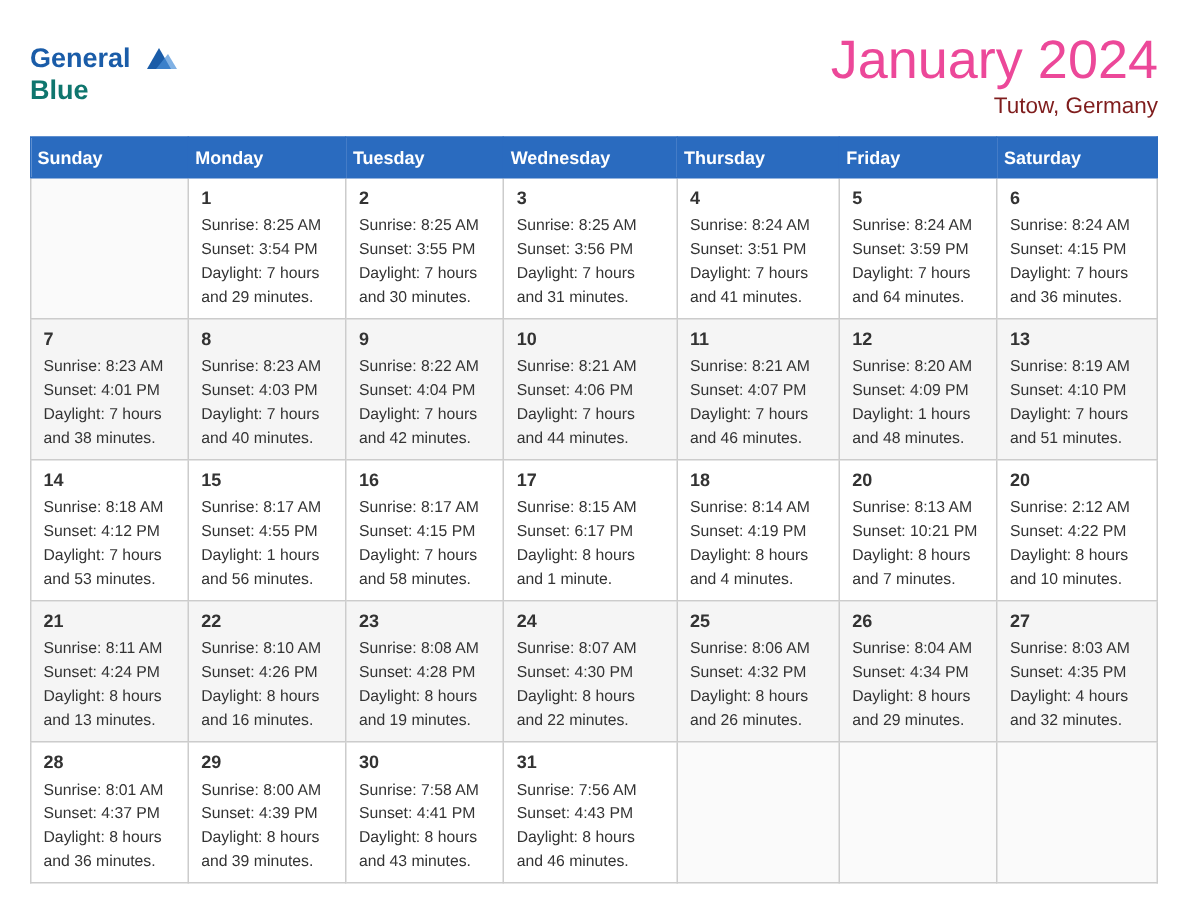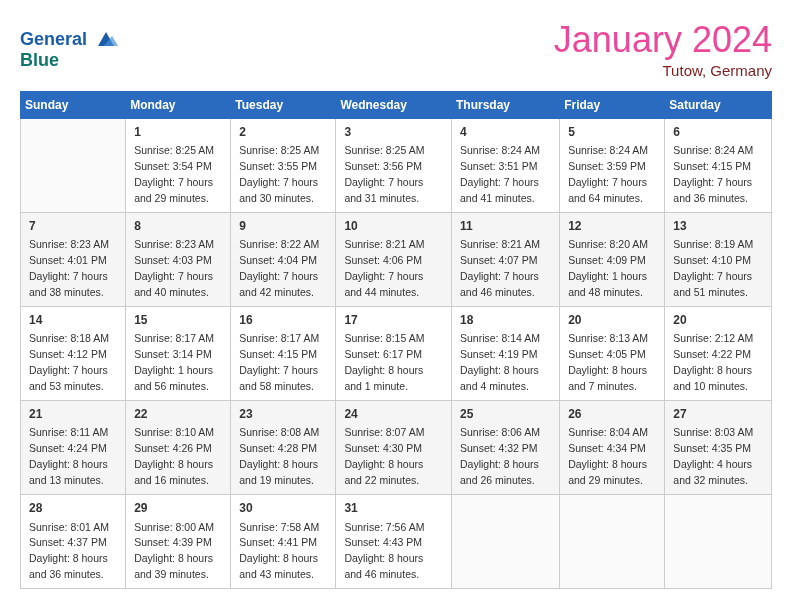--- a/index.html
+++ b/index.html
@@ -146,25 +146,25 @@
           <td><span class="day-number">7</span><span class="day-info">Sunrise: 8:23 AM</span><br><span class="day-info">Sunset: 4:01 PM</span><br><span class="day-info">Daylight: 7 hours and 38 minutes.</span></td>
           <td><span class="day-number">8</span><span class="day-info">Sunrise: 8:23 AM</span><br><span class="day-info">Sunset: 4:03 PM</span><br><span class="day-info">Daylight: 7 hours and 40 minutes.</span></td>
           <td><span class="day-number">9</span><span class="day-info">Sunrise: 8:22 AM</span><br><span class="day-info">Sunset: 4:04 PM</span><br><span class="day-info">Daylight: 7 hours and 42 minutes.</span></td>
           <td><span class="day-number">10</span><span class="day-info">Sunrise: 8:21 AM</span><br><span class="day-info">Sunset: 4:06 PM</span><br><span class="day-info">Daylight: 7 hours and 44 minutes.</span></td>
           <td><span class="day-number">11</span><span class="day-info">Sunrise: 8:21 AM</span><br><span class="day-info">Sunset: 4:07 PM</span><br><span class="day-info">Daylight: 7 hours and 46 minutes.</span></td>
           <td><span class="day-number">12</span><span class="day-info">Sunrise: 8:20 AM</span><br><span class="day-info">Sunset: 4:09 PM</span><br><span class="day-info">Daylight: 1 hours and 48 minutes.</span></td>
           <td><span class="day-number">13</span><span class="day-info">Sunrise: 8:19 AM</span><br><span class="day-info">Sunset: 4:10 PM</span><br><span class="day-info">Daylight: 7 hours and 51 minutes.</span></td>
         </tr>
         <tr>
           <td><span class="day-number">14</span><span class="day-info">Sunrise: 8:18 AM</span><br><span class="day-info">Sunset: 4:12 PM</span><br><span class="day-info">Daylight: 7 hours and 53 minutes.</span></td>
-          <td><span class="day-number">15</span><span class="day-info">Sunrise: 8:17 AM</span><br><span class="day-info">Sunset: 3:14 PM</span><br><span class="day-info">Daylight: 1 hours and 56 minutes.</span></td>
+          <td><span class="day-number">15</span><span class="day-info">Sunrise: 8:17 AM</span><br><span class="day-info">Sunset: 4:55 PM</span><br><span class="day-info">Daylight: 1 hours and 56 minutes.</span></td>
           <td><span class="day-number">16</span><span class="day-info">Sunrise: 8:17 AM</span><br><span class="day-info">Sunset: 4:15 PM</span><br><span class="day-info">Daylight: 7 hours and 58 minutes.</span></td>
           <td><span class="day-number">17</span><span class="day-info">Sunrise: 8:15 AM</span><br><span class="day-info">Sunset: 6:17 PM</span><br><span class="day-info">Daylight: 8 hours and 1 minute.</span></td>
           <td><span class="day-number">18</span><span class="day-info">Sunrise: 8:14 AM</span><br><span class="day-info">Sunset: 4:19 PM</span><br><span class="day-info">Daylight: 8 hours and 4 minutes.</span></td>
-          <td><span class="day-number">20</span><span class="day-info">Sunrise: 8:13 AM</span><br><span class="day-info">Sunset: 4:05 PM</span><br><span class="day-info">Daylight: 8 hours and 7 minutes.</span></td>
+          <td><span class="day-number">20</span><span class="day-info">Sunrise: 8:13 AM</span><br><span class="day-info">Sunset: 10:21 PM</span><br><span class="day-info">Daylight: 8 hours and 7 minutes.</span></td>
           <td><span class="day-number">20</span><span class="day-info">Sunrise: 2:12 AM</span><br><span class="day-info">Sunset: 4:22 PM</span><br><span class="day-info">Daylight: 8 hours and 10 minutes.</span></td>
         </tr>
         <tr>
           <td><span class="day-number">21</span><span class="day-info">Sunrise: 8:11 AM</span><br><span class="day-info">Sunset: 4:24 PM</span><br><span class="day-info">Daylight: 8 hours and 13 minutes.</span></td>
           <td><span class="day-number">22</span><span class="day-info">Sunrise: 8:10 AM</span><br><span class="day-info">Sunset: 4:26 PM</span><br><span class="day-info">Daylight: 8 hours and 16 minutes.</span></td>
           <td><span class="day-number">23</span><span class="day-info">Sunrise: 8:08 AM</span><br><span class="day-info">Sunset: 4:28 PM</span><br><span class="day-info">Daylight: 8 hours and 19 minutes.</span></td>
           <td><span class="day-number">24</span><span class="day-info">Sunrise: 8:07 AM</span><br><span class="day-info">Sunset: 4:30 PM</span><br><span class="day-info">Daylight: 8 hours and 22 minutes.</span></td>
           <td><span class="day-number">25</span><span class="day-info">Sunrise: 8:06 AM</span><br><span class="day-info">Sunset: 4:32 PM</span><br><span class="day-info">Daylight: 8 hours and 26 minutes.</span></td>
           <td><span class="day-number">26</span><span class="day-info">Sunrise: 8:04 AM</span><br><span class="day-info">Sunset: 4:34 PM</span><br><span class="day-info">Daylight: 8 hours and 29 minutes.</span></td>
           <td><span class="day-number">27</span><span class="day-info">Sunrise: 8:03 AM</span><br><span class="day-info">Sunset: 4:35 PM</span><br><span class="day-info">Daylight: 4 hours and 32 minutes.</span></td>

